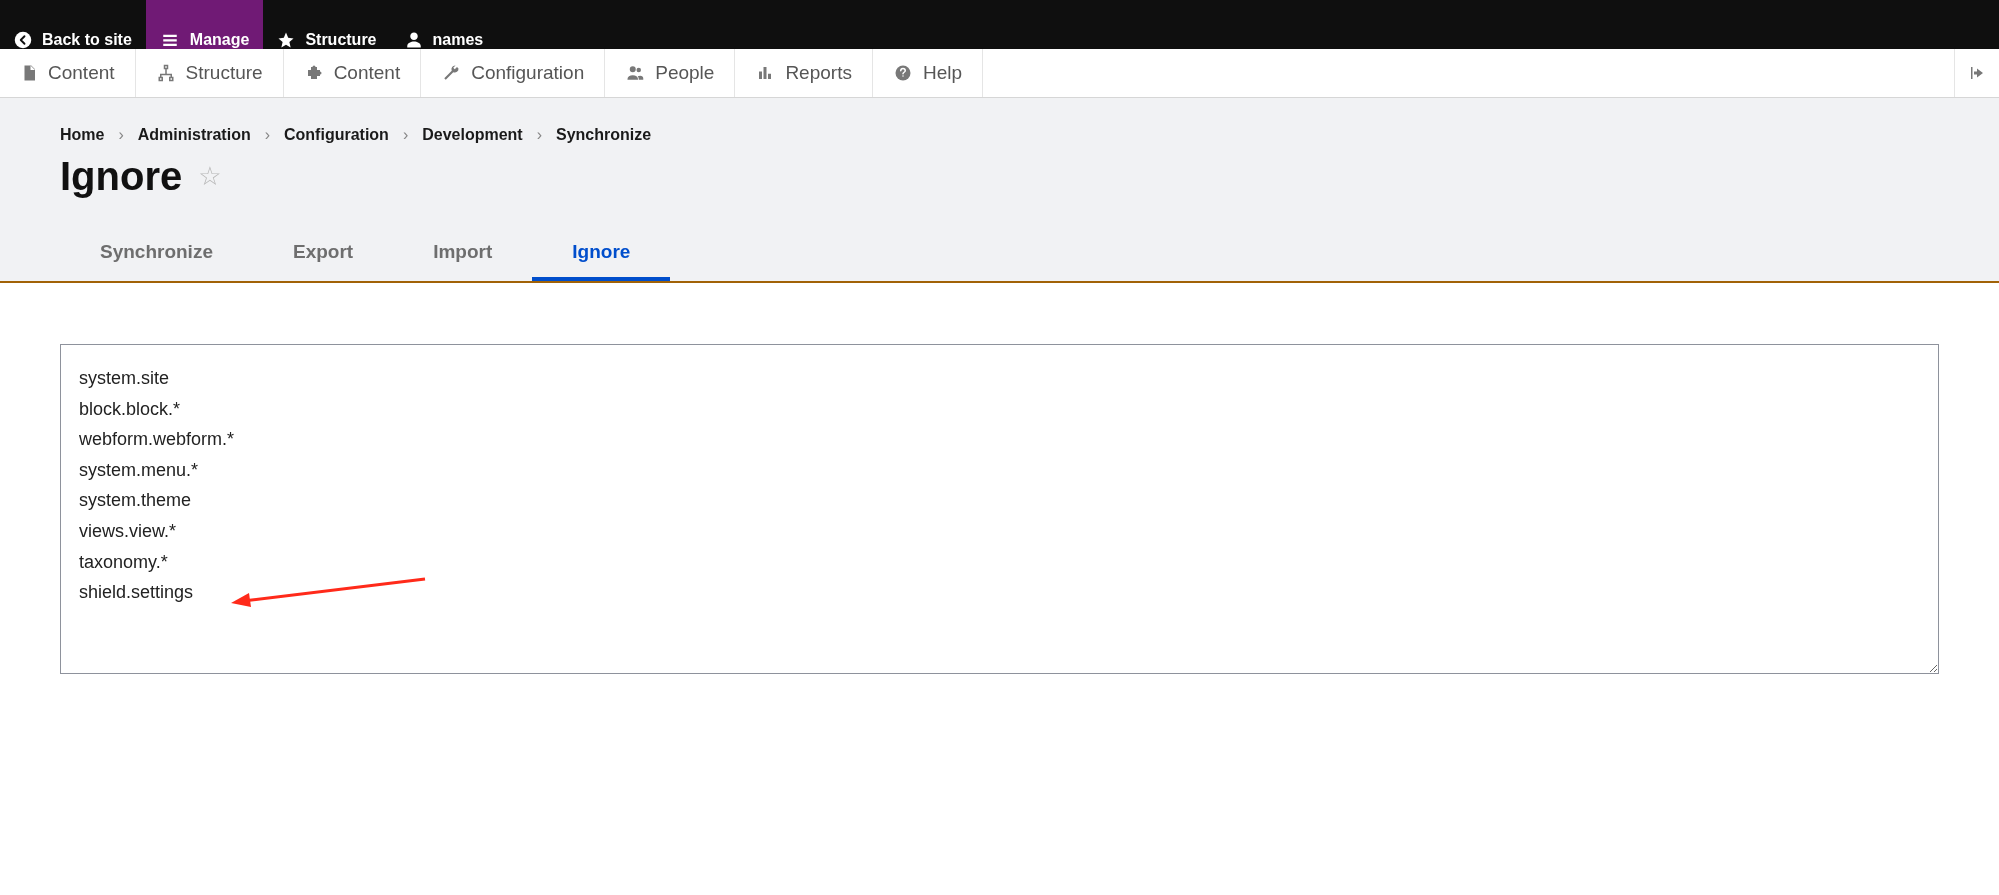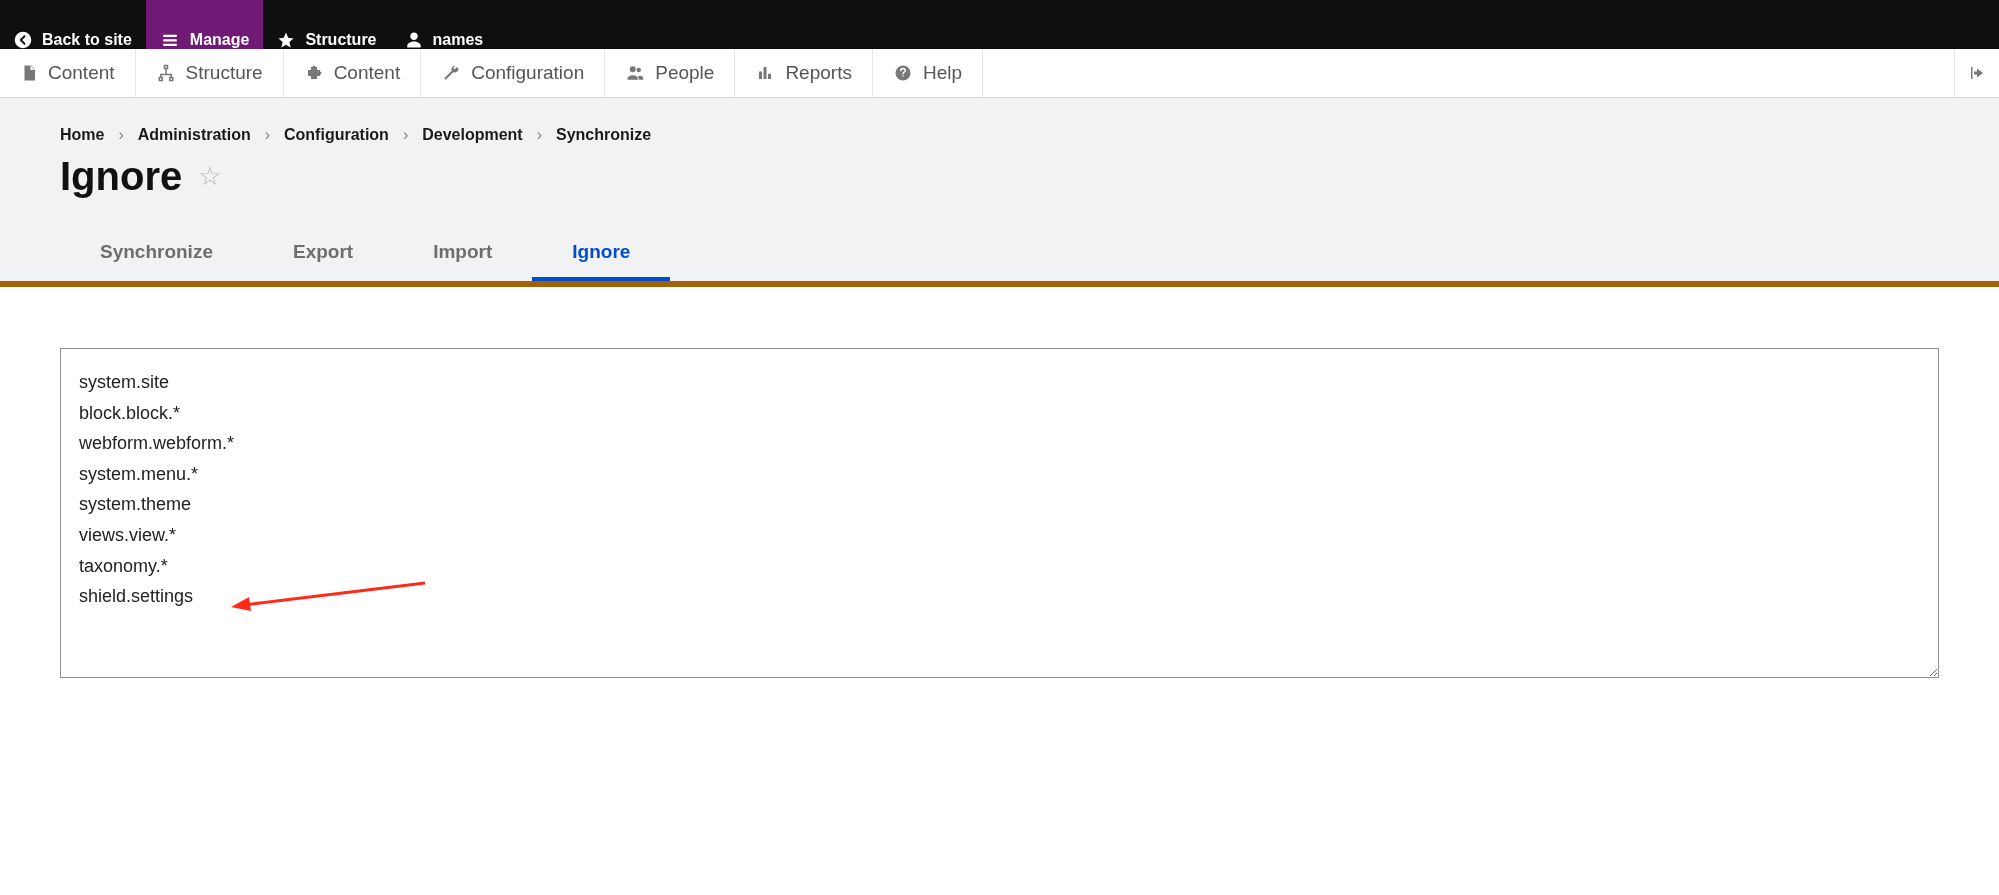--- a/index.html
+++ b/index.html
@@ -53,21 +53,21 @@
   align-items: center;
   padding: 0 12px;
   cursor: pointer;
   border-left: 1px solid #e5e5e5;
 }
 
 
 .page-header {
   background: #f1f2f4;
   padding: 28px 60px 0 60px;
-  border-bottom: 6px solid #a16207;
+  border-bottom: 2px solid #a16207;
 }
 .breadcrumb {
   display: flex;
   align-items: center;
   gap: 14px;
   font-size: 16px;
   font-weight: 600;
   color: #1a1a1a;
   margin-bottom: 10px;
 }

